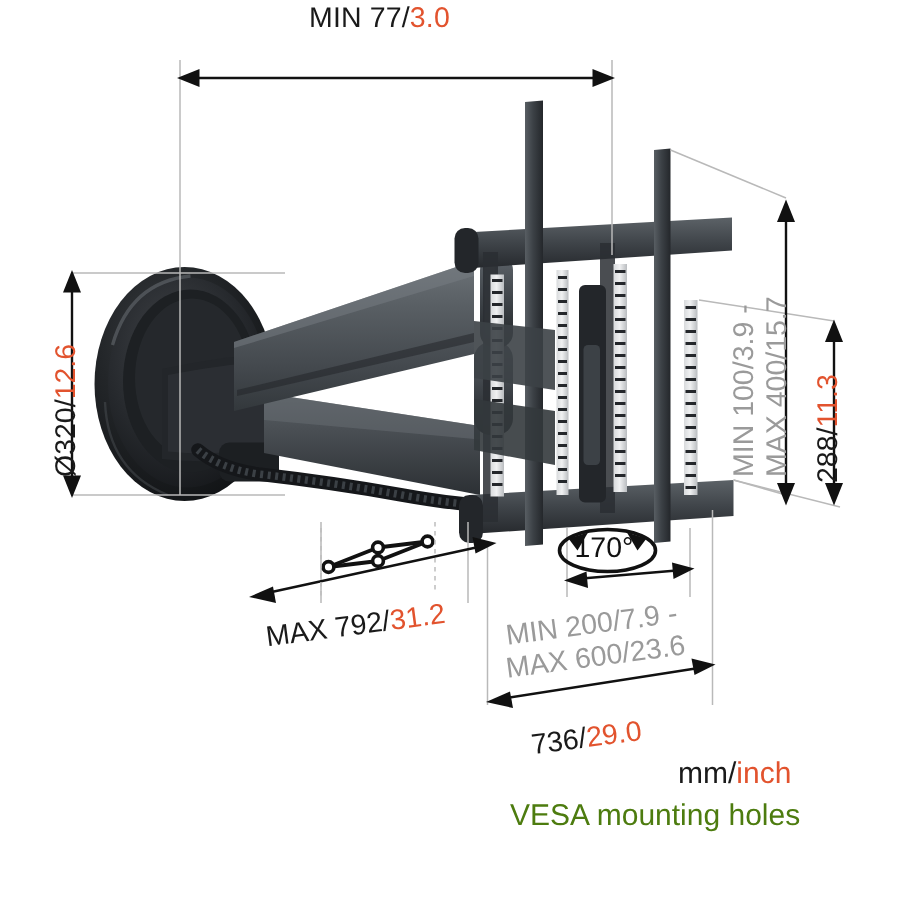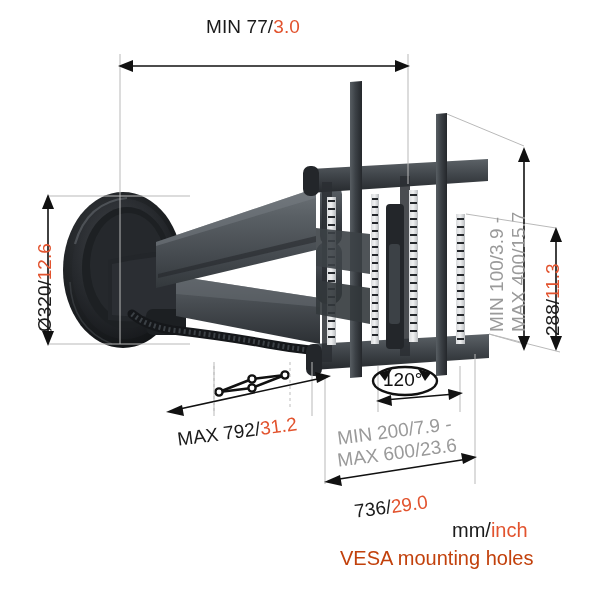--- a/index.html
+++ b/index.html
@@ -1,24 +1,24 @@
 <!DOCTYPE html>
 <html><head>
 <meta charset="utf-8">
 <style>
   html,body{margin:0;padding:0;background:#ffffff;}
   body{width:600px;height:600px;overflow:hidden;
        font-family:"Liberation Sans", sans-serif;}
-  #stage{position:relative;width:600px;height:508px;background:#fff;margin-top:14px;}
+  #stage{position:relative;width:600px;height:508px;background:#fff;}
 
   
   .lbl{position:absolute;white-space:nowrap;line-height:1.12;}
   .mm{color:#1a1a1a;}
   .inch{color:#e2532e;}
-  .gray{color:#c2410c;}
+  .gray{color:#4d7c0f;}
   .t-top{font-size:19px;letter-spacing:.1px;}
   .t-side{font-size:19px;}
   .t-gray{font-size:19px;color:#9a9a9a;}
   .t-legend{font-size:20px;}
   .rot{transform-origin:0 0;}
 
   
   svg.overlay{position:absolute;left:0;top:0;width:600px;height:600px;pointer-events:none;}
 
   
@@ -342,21 +342,21 @@
 
   <div class="lbl t-gray rot" style="left:336px; top:436px; transform:rotate(-7.5deg);">
     <span>MAX 600/23.6</span>
   </div>
 
   <div class="lbl t-side rot" style="left:353px; top:487px; transform:rotate(-7.5deg);">
     <span class="mm">736/</span><span class="inch">29.0</span>
   </div>
 
   <div class="lbl" style="left:383px; top:355px; font-size:19px; color:#111;">
-    <span>120°</span>
+    <span>170°</span>
   </div>
 
   <div class="lbl t-legend" style="left:452px; top:505px;">
     <span class="mm">mm/</span><span class="inch">inch</span>
   </div>
 
   <div class="lbl t-legend gray" style="left:340px; top:533px;">
     <span>VESA mounting holes</span>
   </div>
 

